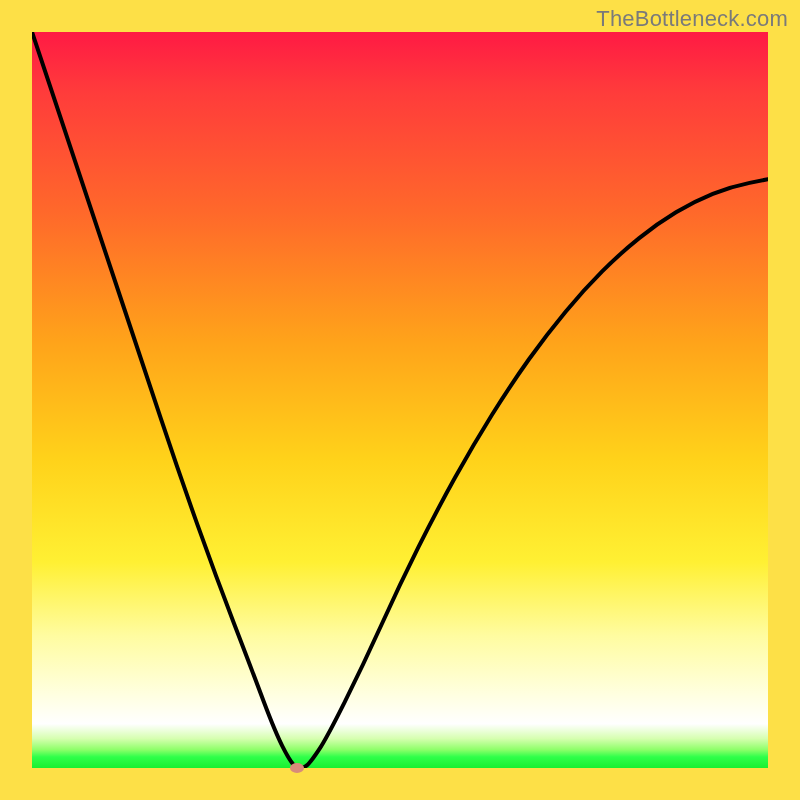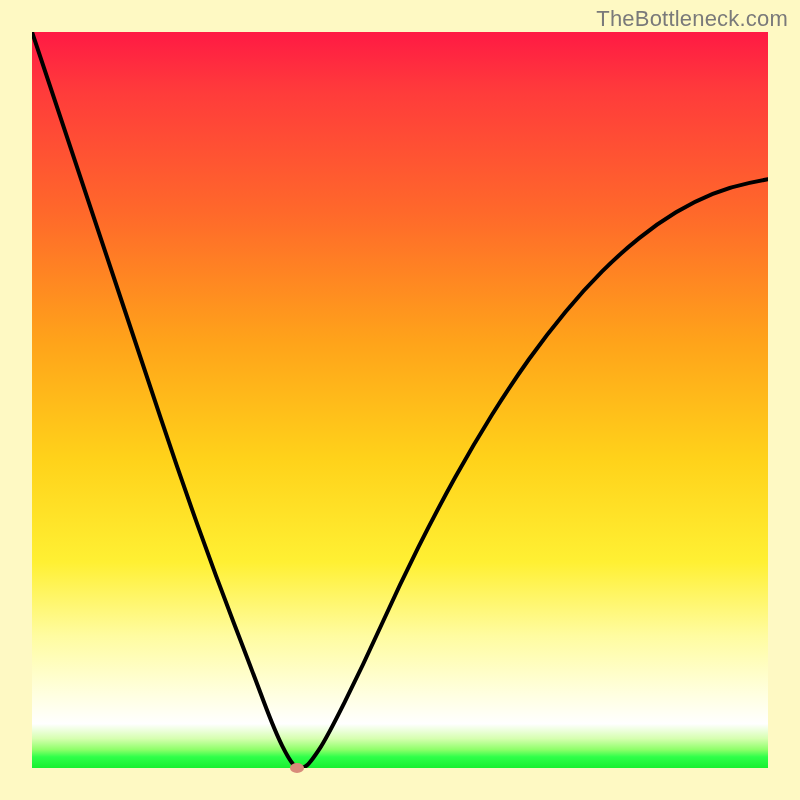--- a/index.html
+++ b/index.html
@@ -8,21 +8,21 @@
     width: 800px;
     height: 800px;
     background: #000;
     font-family: Arial, Helvetica, sans-serif;
     overflow: hidden;
   }
   .frame {
     position: relative;
     width: 800px;
     height: 800px;
-    background: #fef9c3;
+    background: #fde047;
   }
   .plot {
     position: absolute;
     left: 32px;
     top: 32px;
     width: 736px;
     height: 736px;
     
     background: linear-gradient(
       to bottom,

